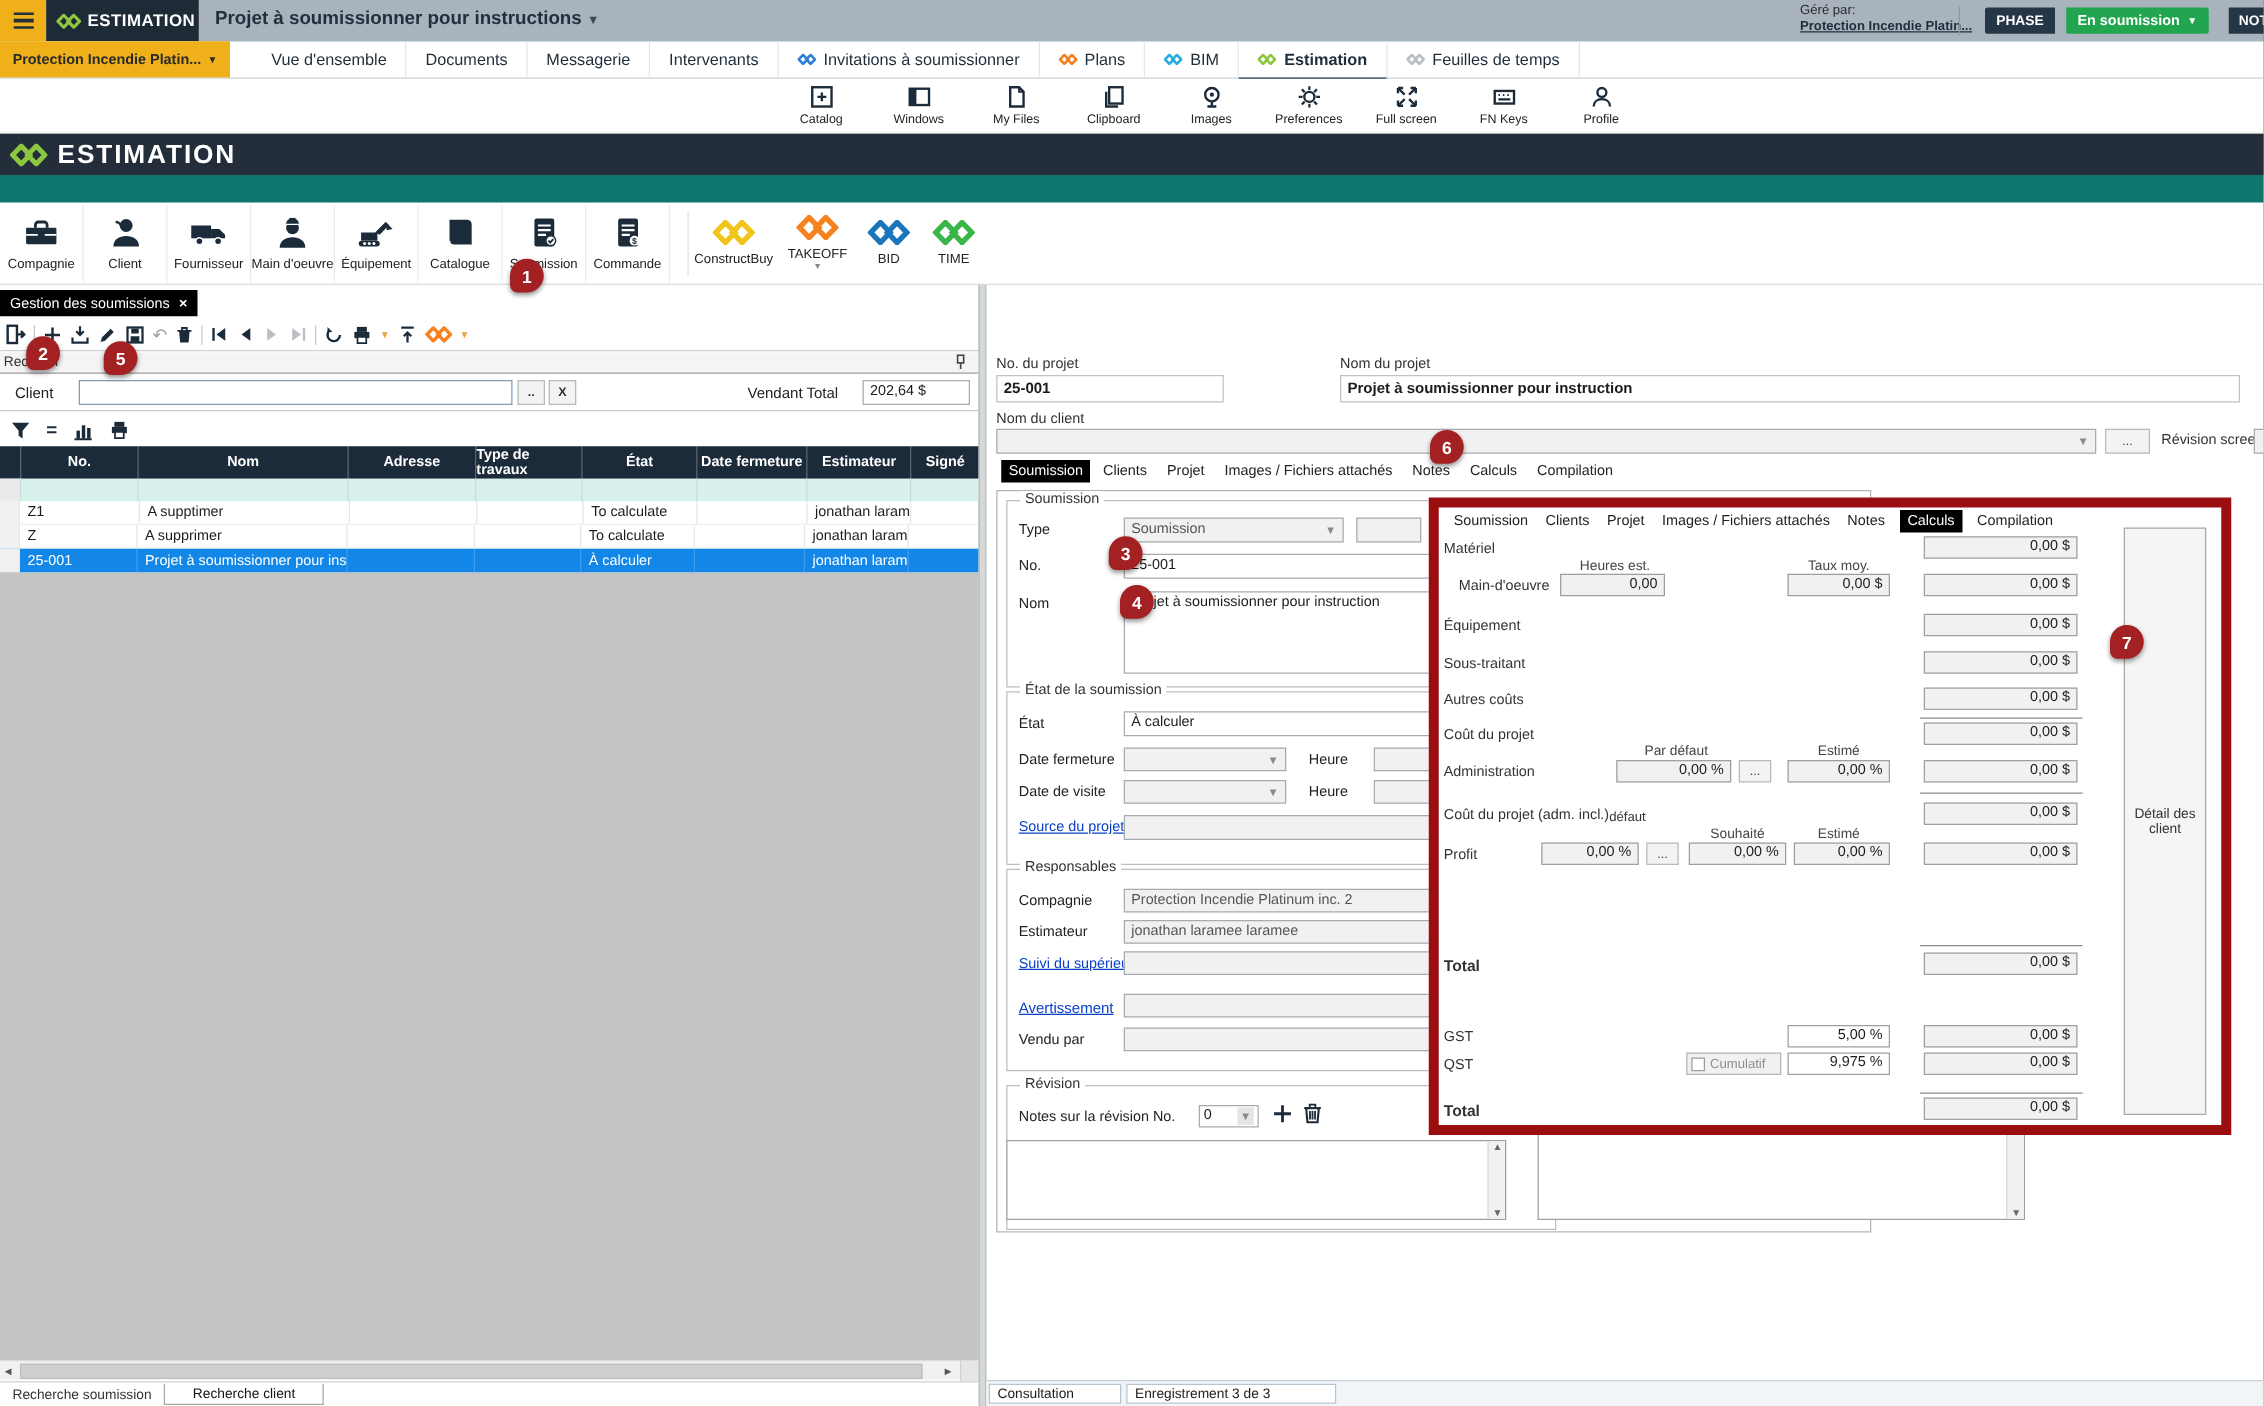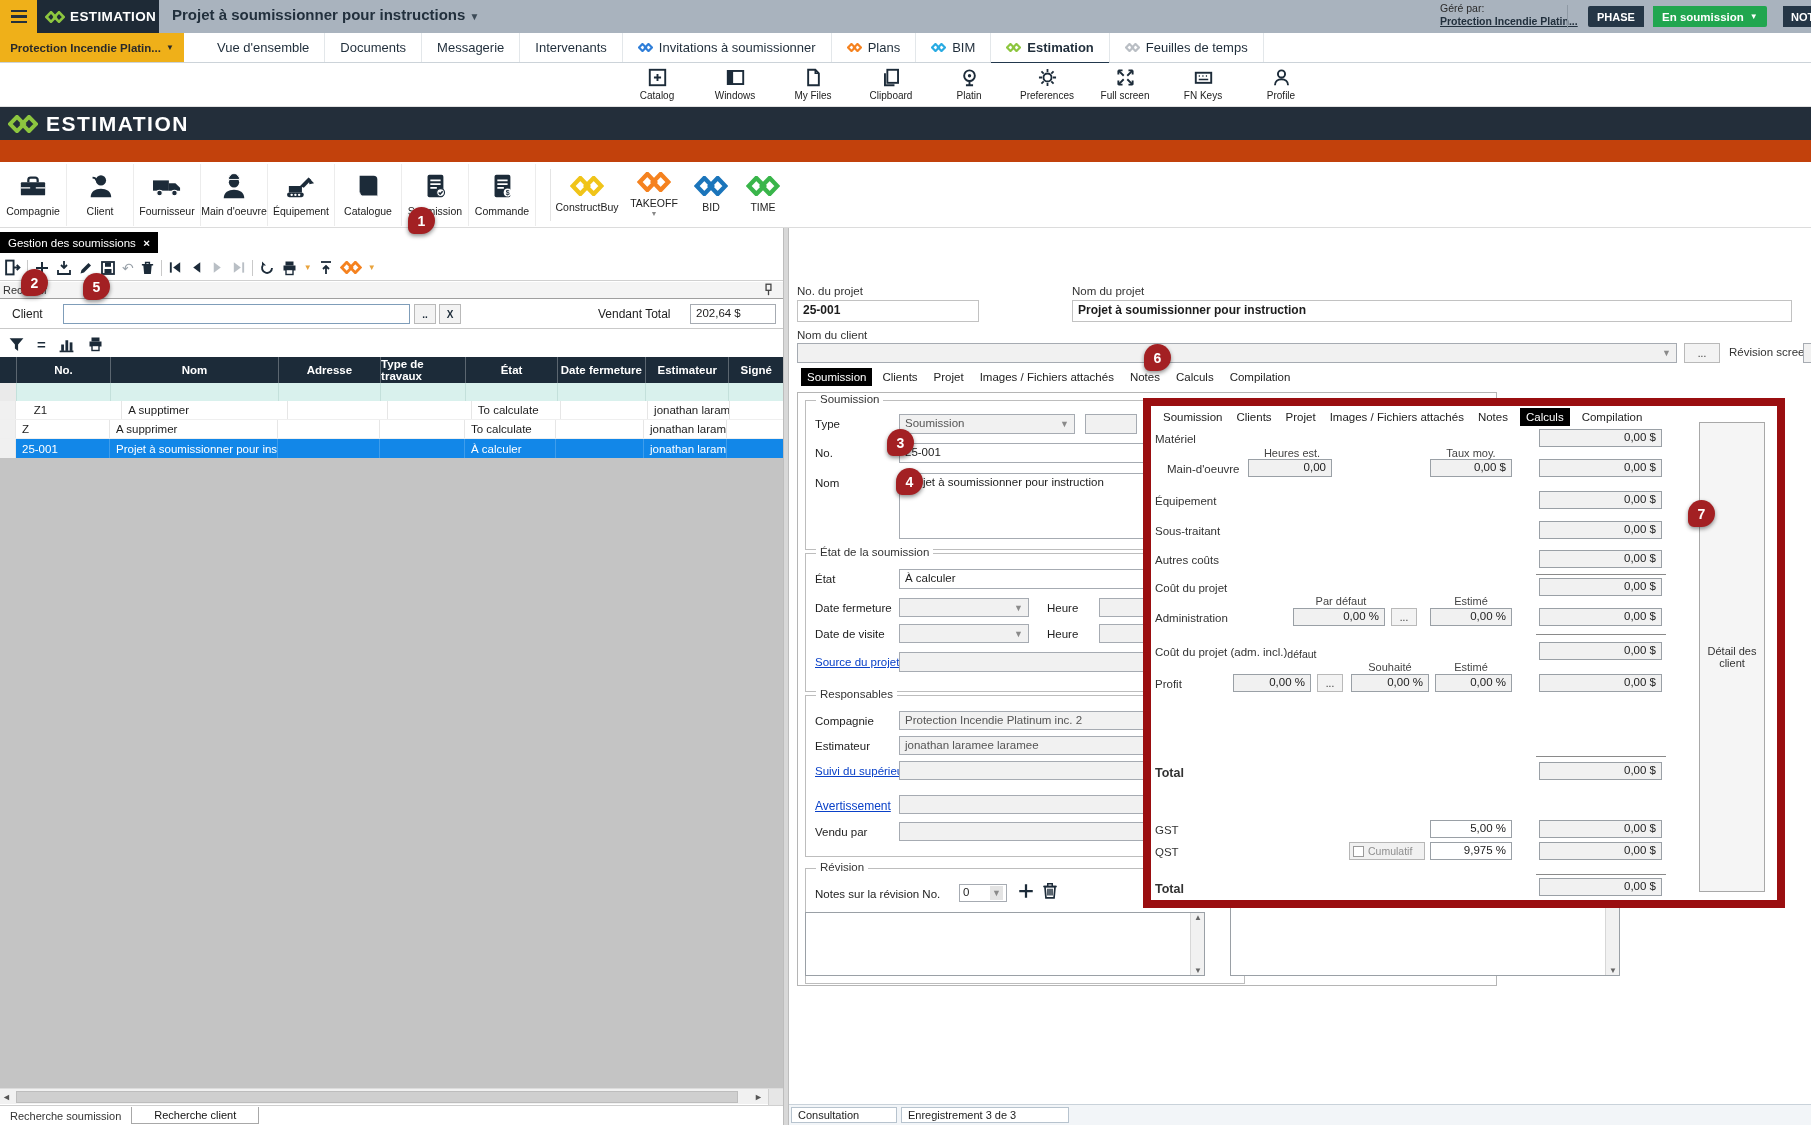--- a/index.html
+++ b/index.html
@@ -1,16 +1,16 @@
 <!DOCTYPE html>
 <html><head>
 <meta charset="utf-8">
 <style>
   html,body{margin:0;padding:0;background:#e9e9e9;}
-  #root{position:relative;width:1811px;height:1125px;overflow:hidden;background:#c2410c;
+  #root{position:relative;width:1811px;height:1125px;overflow:hidden;background:#0f766e;
         font-family:"Liberation Sans",sans-serif;color:#1c1c1c;}
   .abs{position:absolute;box-sizing:border-box;}
   .nw{white-space:nowrap;}
   .lbl{font-size:12px;color:#222;white-space:nowrap;}
   .small{font-size:10.5px;}
   .tb{border:1px solid #a6abb2;background:#fff;font-size:11.5px;padding:2px 5px;
       white-space:nowrap;overflow:hidden;box-sizing:border-box;}
   .tb.gray{background:#f1f1f1;color:#555;}
   .dd{float:right;color:#8a8a8a;font-size:9px;line-height:14px;}
   .link{color:#0a41c8;text-decoration:underline;font-size:12px;white-space:nowrap;}
@@ -182,21 +182,21 @@
       <span class="small">Clipboard</span>
     </div>
     <div class="qitem">
       <span class="ic">
           <svg width="19" height="19" viewBox="0 0 16 16">
             <circle cx="8" cy="6.5" r="4.5" fill="none" stroke="#1C2B39" stroke-width="1.6"></circle>
             <circle cx="8" cy="6.5" r="1.4" fill="#1C2B39"></circle>
             <path d="M5 14.5h6M8 11v3.5" stroke="#1C2B39" stroke-width="1.6"></path>
           </svg>
         </span>
-      <span class="small">Platin</span>
+      <span class="small">Images</span>
     </div>
     <div class="qitem">
       <span class="ic">
           <svg width="19" height="19" viewBox="0 0 16 16">
             <circle cx="8" cy="8" r="3.4" fill="none" stroke="#1C2B39" stroke-width="1.6"></circle>
             <path d="M8 .8v2.6M8 12.6v2.6M.8 8h2.6M12.6 8h2.6M2.9 2.9l1.9 1.9M11.2 11.2l1.9 1.9M13.1 2.9l-1.9 1.9M4.8 11.2l-1.9 1.9" stroke="#1C2B39" stroke-width="1.5"></path>
           </svg>
         </span>
       <span class="small">Preferences</span>
     </div>
@@ -528,21 +528,21 @@
       <div style="width:102px;border-right:1px solid #c3e0db;"></div>
         <div style="width:85px;border-right:1px solid #c3e0db;"></div>
       <div style="width:91px;border-right:1px solid #c3e0db;"></div>
         <div style="width:88px;border-right:1px solid #c3e0db;"></div>
       <div style="width:83px;border-right:1px solid #c3e0db;"></div>
         <div style="width:54px;"></div>
     </div>
 
     <div class="abs" style="left:0;top:173px;width:783px;height:19px;display:flex;border-bottom:1px solid #efefef;">
       <div class="rcell" style="width:16px;background:#f0f0f0;"></div>
-      <div class="rcell" style="width:96px;margin-left:12px;">Z1</div>
+      <div class="rcell" style="width:96px;">Z1</div>
       <div class="rcell" style="width:168px;">A supptimer</div>
       <div class="rcell" style="width:102px;"></div>
       <div class="rcell" style="width:85px;"></div>
       <div class="rcell" style="width:91px;">To calculate</div>
       <div class="rcell" style="width:88px;"></div>
       <div class="rcell" style="width:83px;">jonathan laramee la</div>
       <div class="rcell" style="width:54px;border-right:none;"></div>
     </div>
     <div class="abs" style="left:0;top:192px;width:783px;height:19px;display:flex;border-bottom:1px solid #efefef;">
       <div class="rcell" style="width:16px;background:#f0f0f0;"></div>

